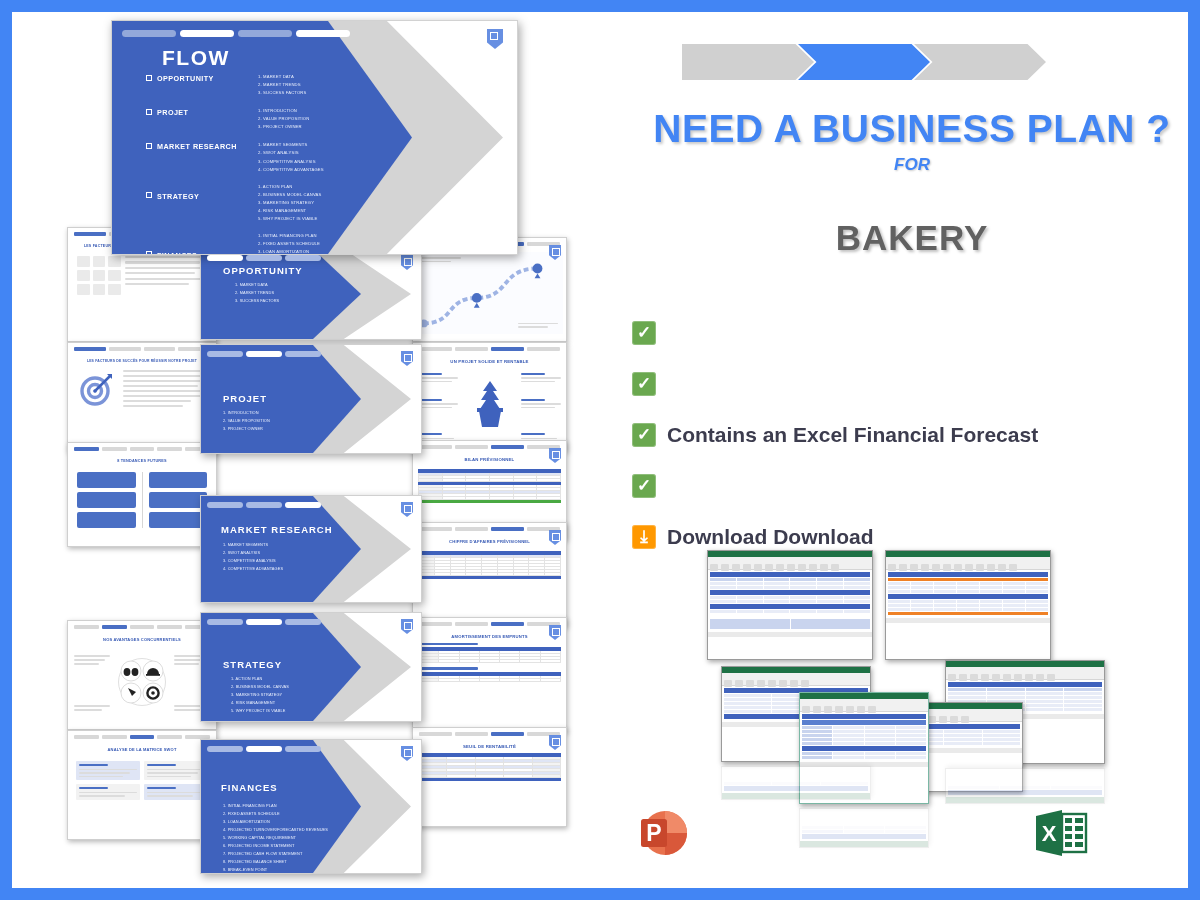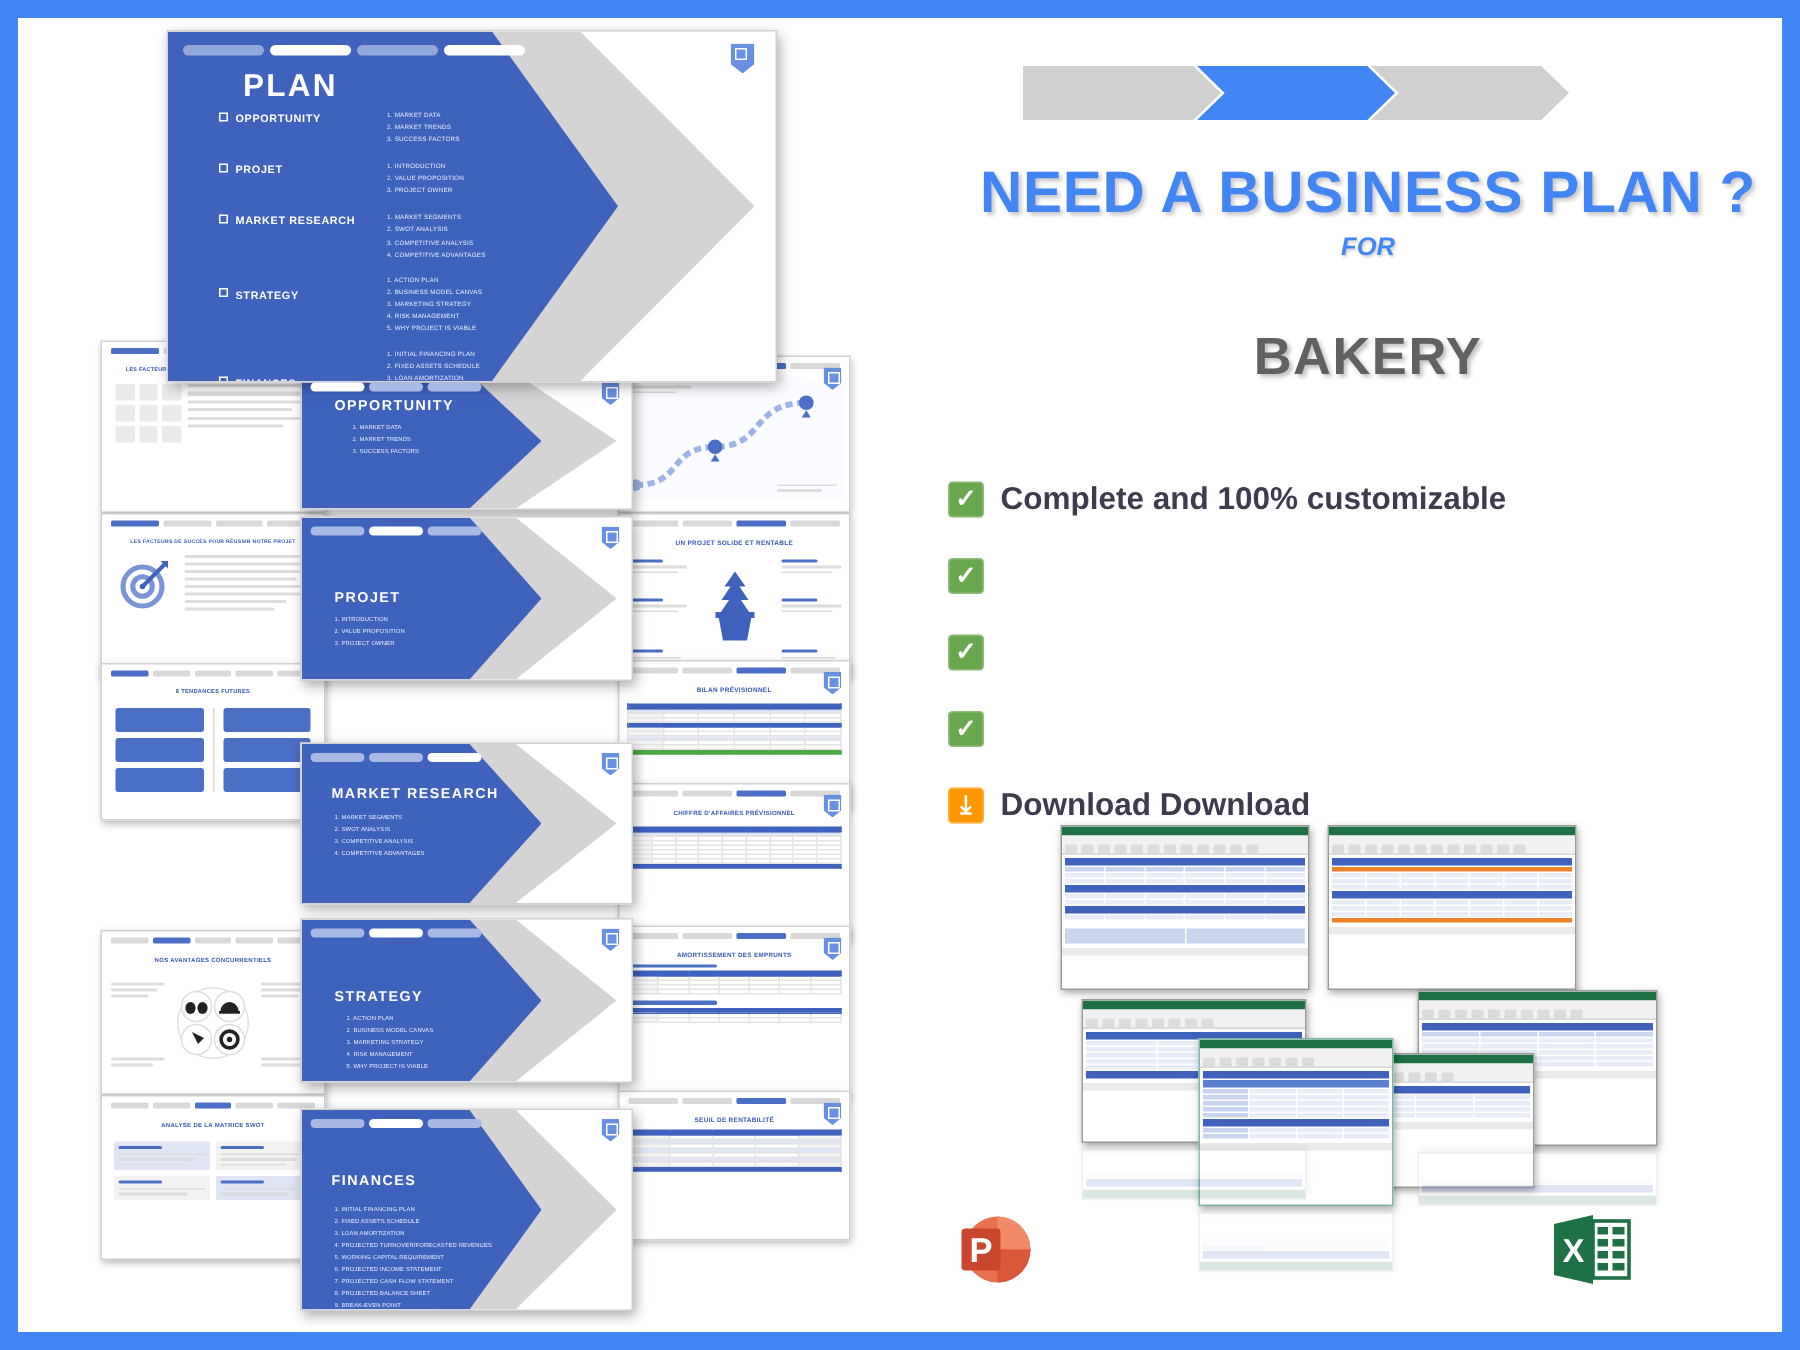--- a/index.html
+++ b/index.html
@@ -883,21 +883,21 @@
 
       <div id="plan-slide">
         <div class="chev-grey"></div>
         <div class="chev-blue"></div>
         <div class="plan-tabs">
           <div class="plan-tab"></div>
             <div class="plan-tab on"></div>
           <div class="plan-tab"></div>
             <div class="plan-tab on"></div>
         </div>
-        <div id="plan-title">PLAN</div>
+        <div id="plan-title">FLOW</div>
 
         <div class="plan-rows">
           <div class="plan-row" style="margin-bottom:10px;">
             <div class="plan-sec">
               <span class="plan-box"></span>
               <span>OPPORTUNITY</span>
             </div>
             <div class="plan-items">
               <div>1. MARKET DATA</div>
               <div>2. MARKET TRENDS</div>
@@ -970,27 +970,27 @@
         <div class="rb grey" style="margin-left:-16px;"></div>
       </div>
 
       <div id="headline">NEED A BUSINESS PLAN ?</div>
       <div id="forword">FOR</div>
       <div id="business-type">BAKERY</div>
 
       <div id="features">
         <div class="feat">
           <div class="feat-icon check">✓</div>
-          <div class="feat-label">Complete and 100% customizable</div>
         </div>
         <div class="feat">
           <div class="feat-icon check">✓</div>
         </div>
         <div class="feat">
           <div class="feat-icon check">✓</div>
+          <div class="feat-label">Contains an Excel Financial Forecast</div>
         </div>
         <div class="feat">
           <div class="feat-icon check">✓</div>
         </div>
         <div class="feat">
           <div class="feat-icon dl">⤓</div>
           <div class="feat-label">Download Download</div>
         </div>
       </div>
 

